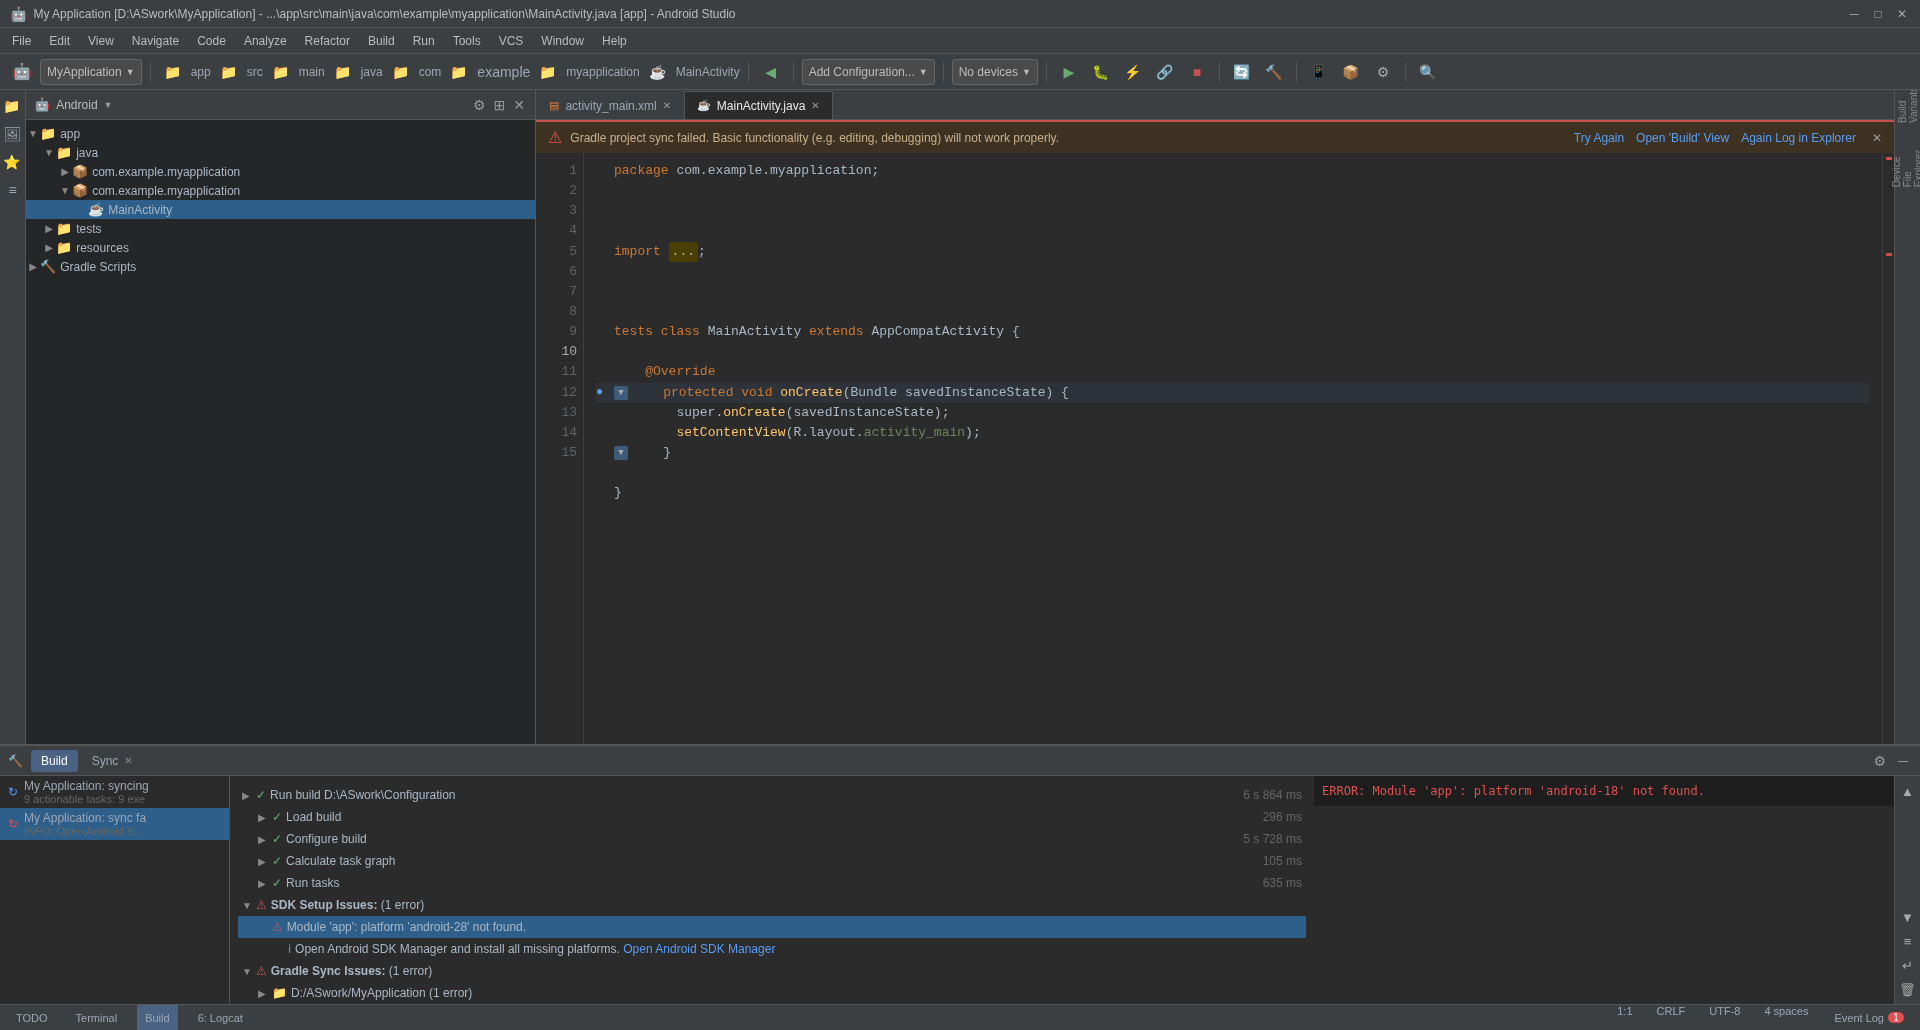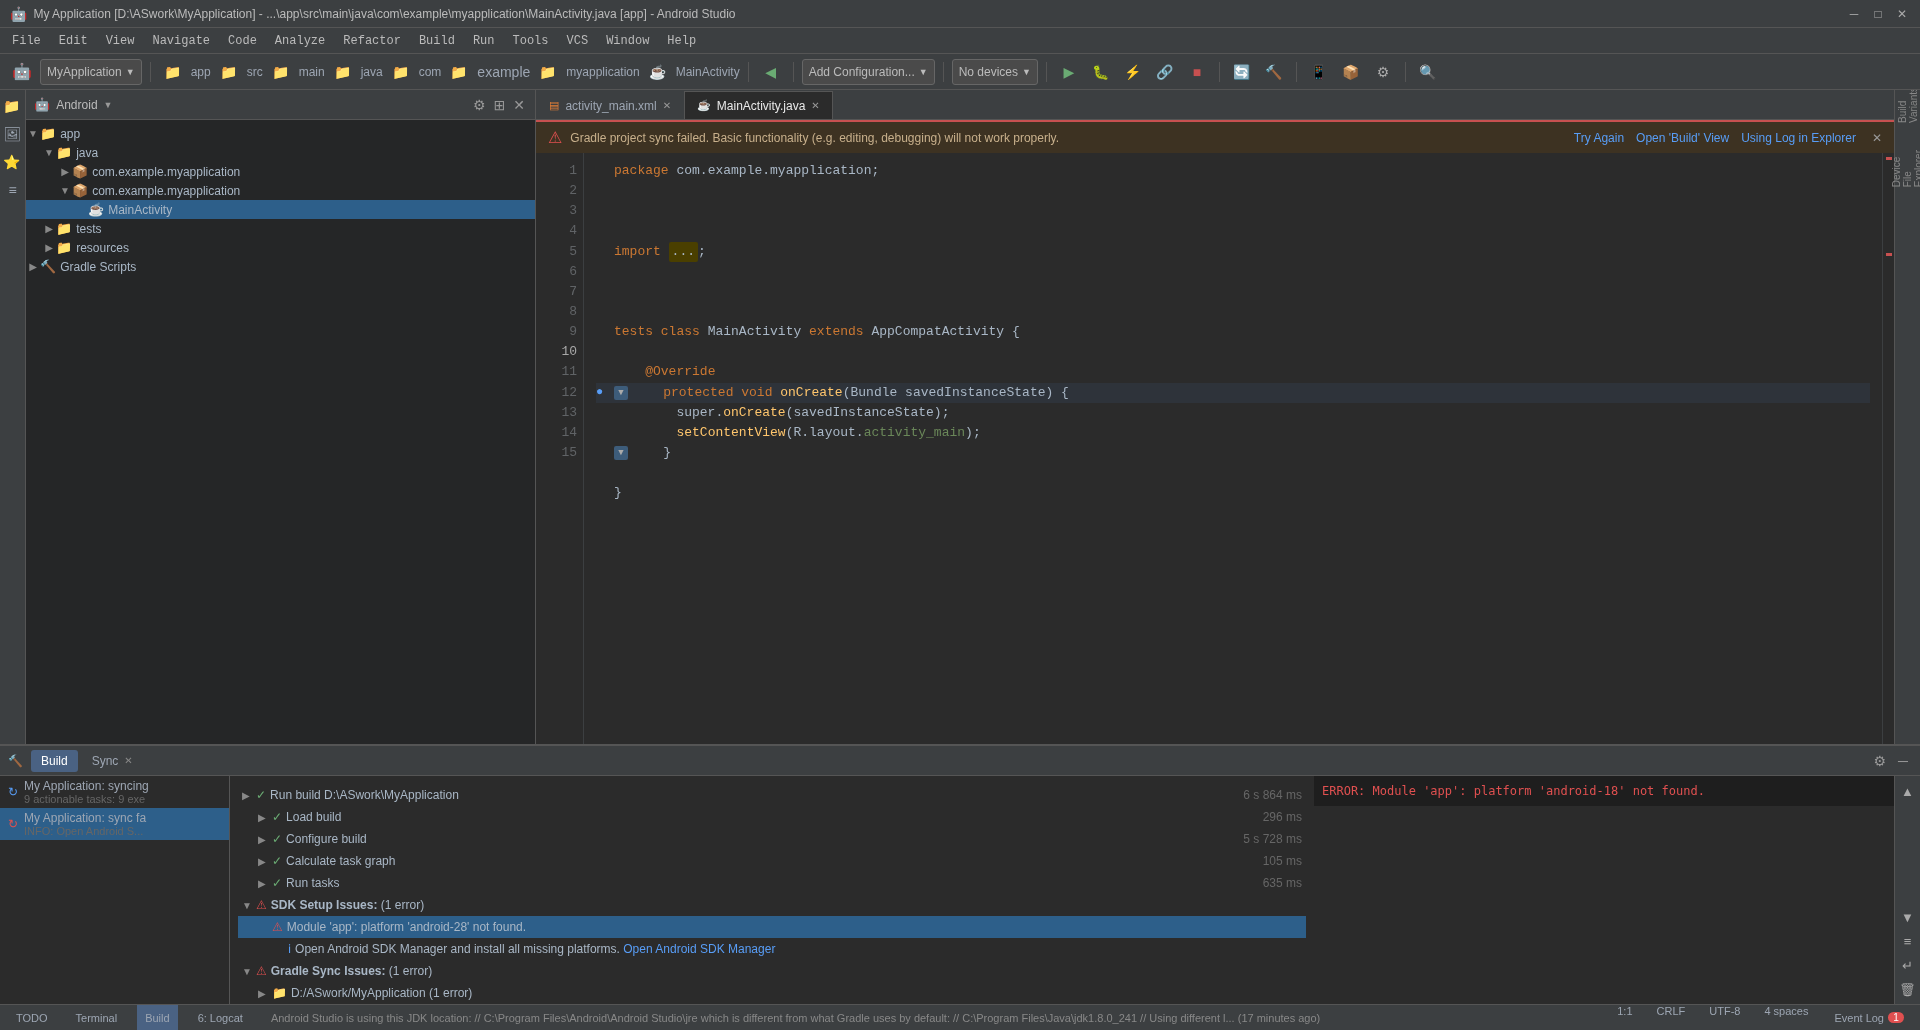--- a/index.html
+++ b/index.html
@@ -51,21 +51,20 @@
     
     #menu-bar {
       background: #3c3f41;
       height: 26px;
       display: flex;
       align-items: center;
       padding: 0 4px;
       border-bottom: 1px solid #555;
       flex-shrink: 0;
       gap: 2px;
-      font-family: Liberation Mono, monospace;
     }
     #menu-bar .menu-item {
       padding: 2px 8px;
       cursor: pointer;
       color: #bbbbbb;
       font-size: 12px;
       border-radius: 3px;
     }
 
     
@@ -705,21 +704,21 @@
         <span class="tab-close">✕</span>
       </div>
     </div>
 
     <div id="error-banner">
       <span class="error-icon">⚠</span>
       <span class="error-text">Gradle project sync failed. Basic functionality (e.g. editing, debugging) will not work properly.</span>
       <div class="error-actions">
         <a>Try Again</a>
         <a>Open 'Build' View</a>
-        <a>Using Log in Explorer</a>
+        <a>Again Log in Explorer</a>
       </div>
       <span style="color:#999;cursor:pointer;margin-left:8px;">✕</span>
     </div>
 
     <div id="code-editor">
       <div id="line-numbers">
         <span class="ln">1</span>
         <span class="ln">2</span>
         <span class="ln">3</span>
         <span class="ln">4</span>
@@ -848,21 +847,21 @@
         </div>
       </div>
     </div>
 
     <div style="flex:1;display:flex;flex-direction:column;overflow:hidden;">
       <div id="build-right" class="scrollable">
 
         <div class="build-tree-item">
           <span class="bt-arrow">▶</span>
           <span class="bt-icon icon-check">✓</span>
-          <span class="bt-text">Run build D:\ASwork\MyApplication</span>
+          <span class="bt-text">Run build D:\ASwork\Configuration</span>
           <span class="bt-time">6 s 864 ms</span>
         </div>
 
         <div class="build-tree-item">
           <span class="indent1"></span>
           <span class="bt-arrow">▶</span>
           <span class="bt-icon icon-check">✓</span>
           <span class="bt-text">Load build</span>
           <span class="bt-time">296 ms</span>
         </div>
@@ -948,21 +947,20 @@
     </div>
     <div class="status-tab-btn">
       <span>Terminal</span>
     </div>
     <div class="status-tab-btn" style="background:#4a6283;">
       <span>Build</span>
     </div>
     <div class="status-tab-btn">
       <span>6: Logcat</span>
     </div>
-    <div style="flex:1;font-size:11px;color:#888;overflow:hidden;text-overflow:ellipsis;white-space:nowrap;padding:0 8px;">Android Studio is using this JDK location: // C:\Program Files\Android\Android Studio\jre which is different from what Gradle uses by default: // C:\Program Files\Java\jdk1.8.0_241 // Using different l...  (17 minutes ago)</div>
   </div>
   <div class="status-right">
     <div class="status-item">1:1</div>
     <div class="status-item">CRLF</div>
     <div class="status-item">UTF-8</div>
     <div class="status-item">4 spaces</div>
     <div class="status-tab-btn">
       <span>Event Log</span>
       <span class="status-badge">1</span>
     </div>

